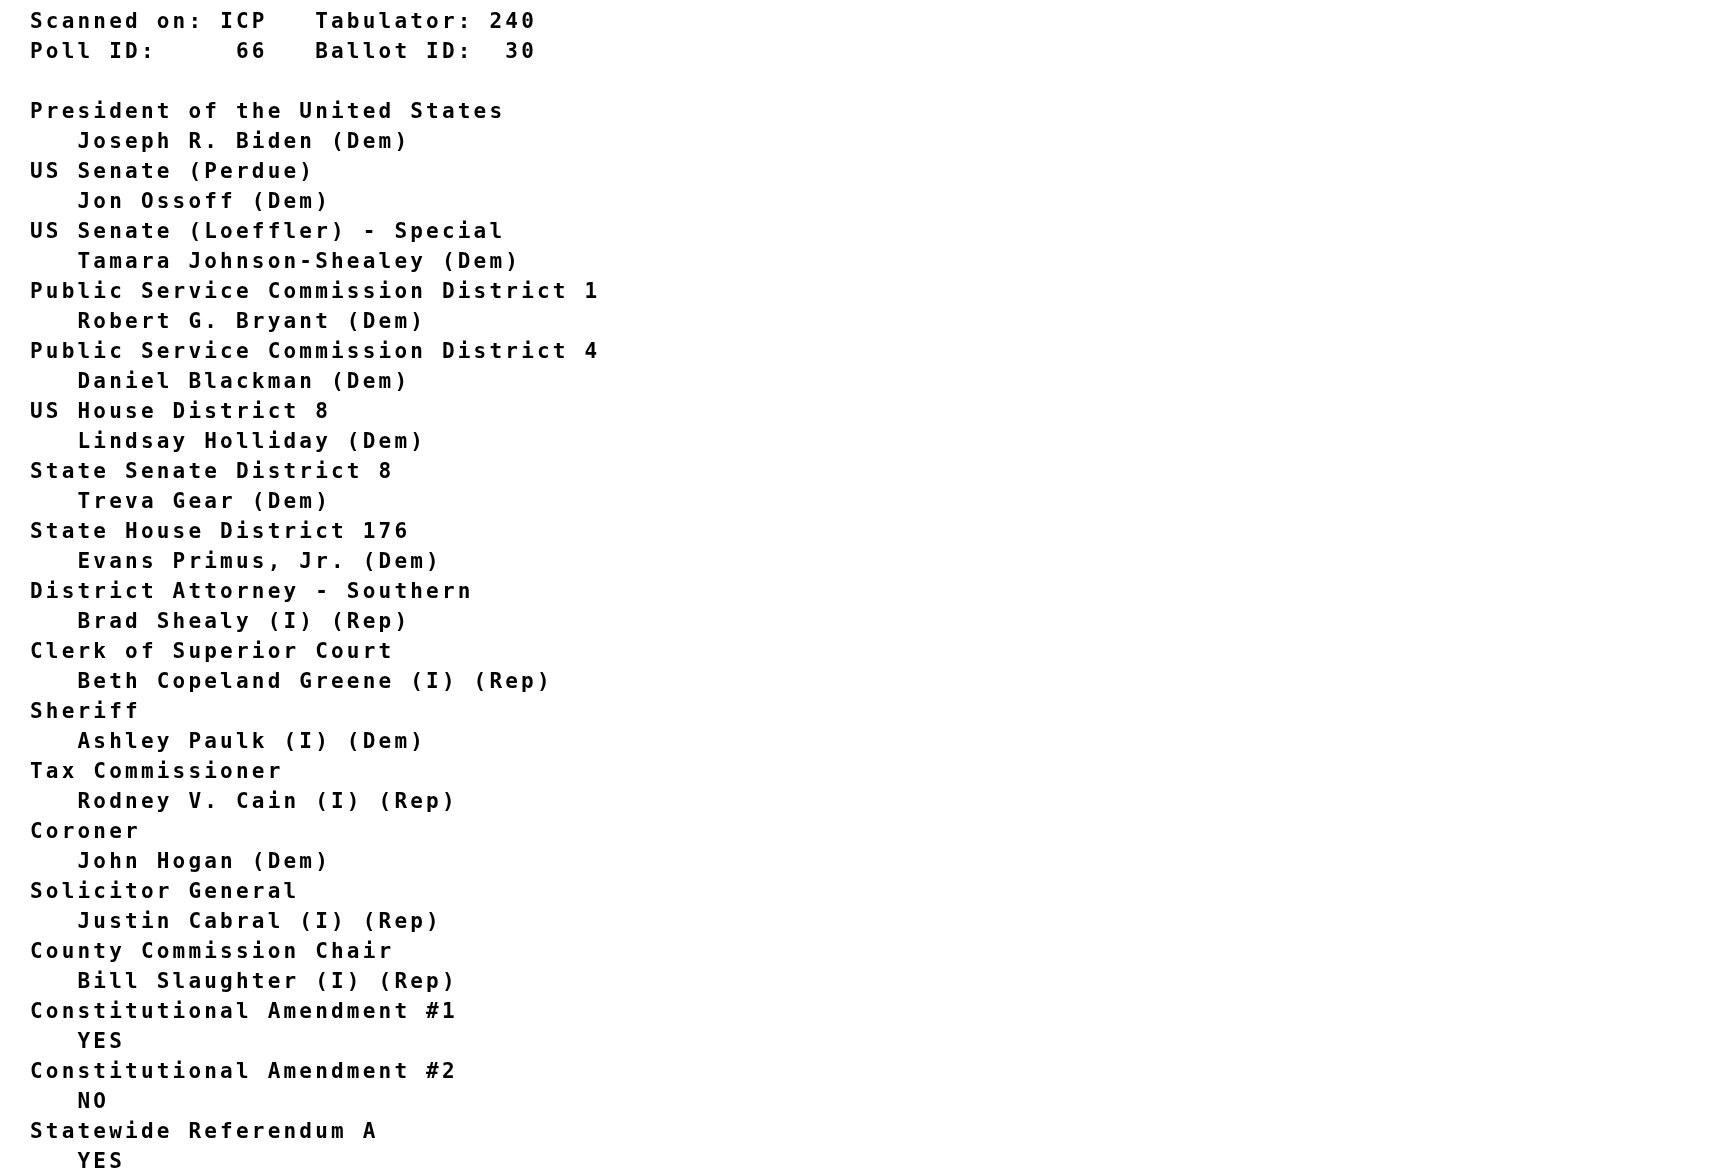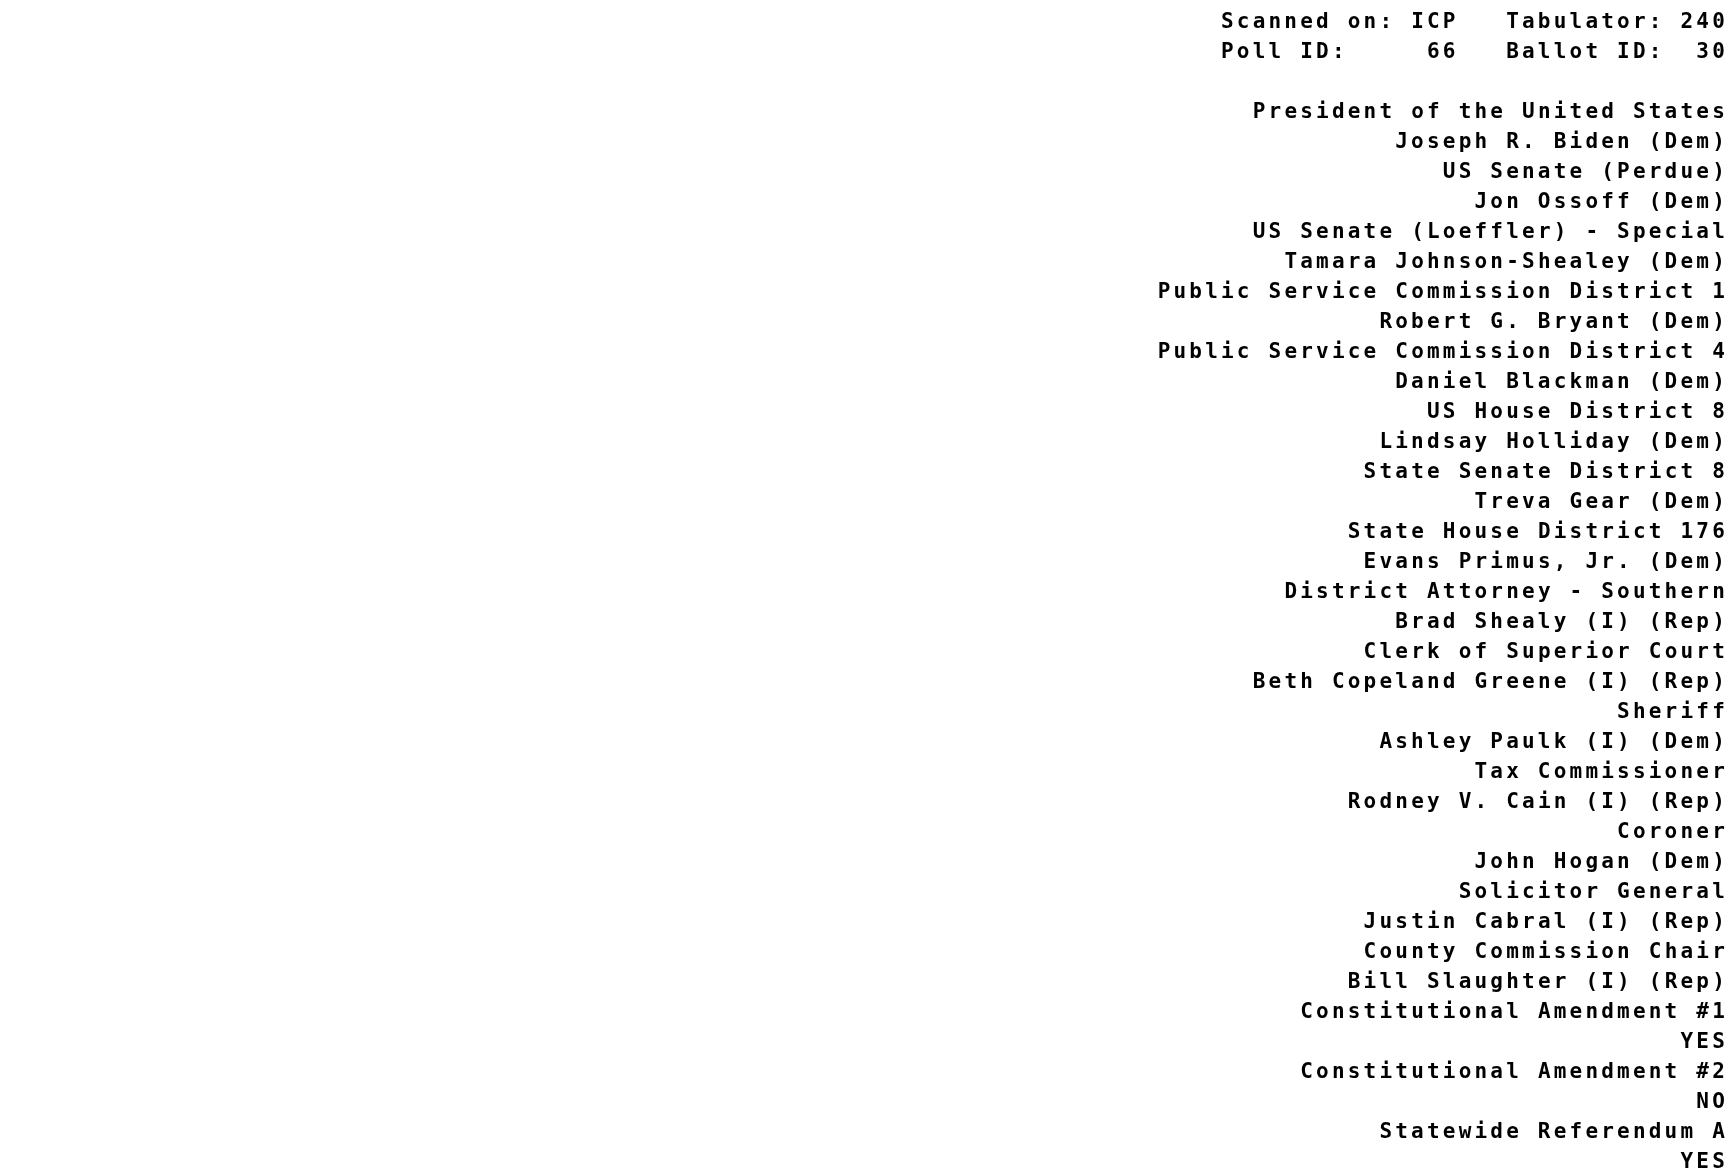--- a/index.html
+++ b/index.html
@@ -21,21 +21,20 @@
     margin: 0;
     padding: 6px 0 0 30px;
     width: 1728px;
     color: var(--ink);
     font-family: "DejaVu Sans Mono", "Liberation Mono", monospace;
     font-weight: bold;
     font-size: 21px;
     letter-spacing: 3.2px;
     line-height: var(--lh);
     white-space: pre;
-    text-align: right;
   }
   .line {
     min-height: var(--lh);
   }
   .line.indent {
     padding-left: calc(3 * var(--pitch));   
   }
 </style>
 </head>
 <body>

